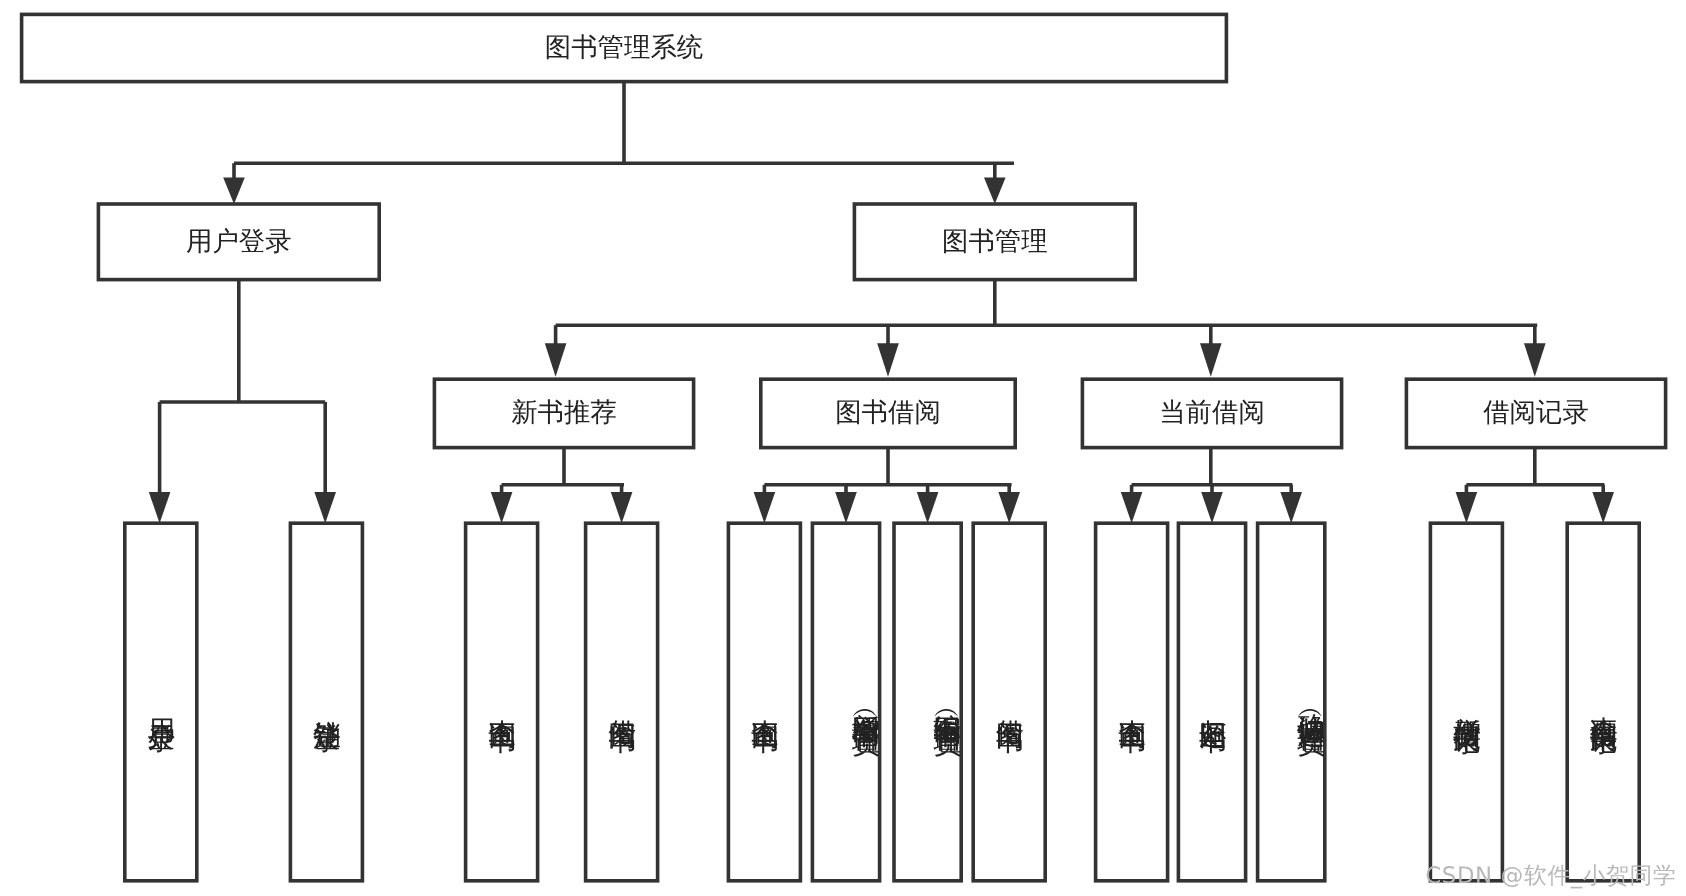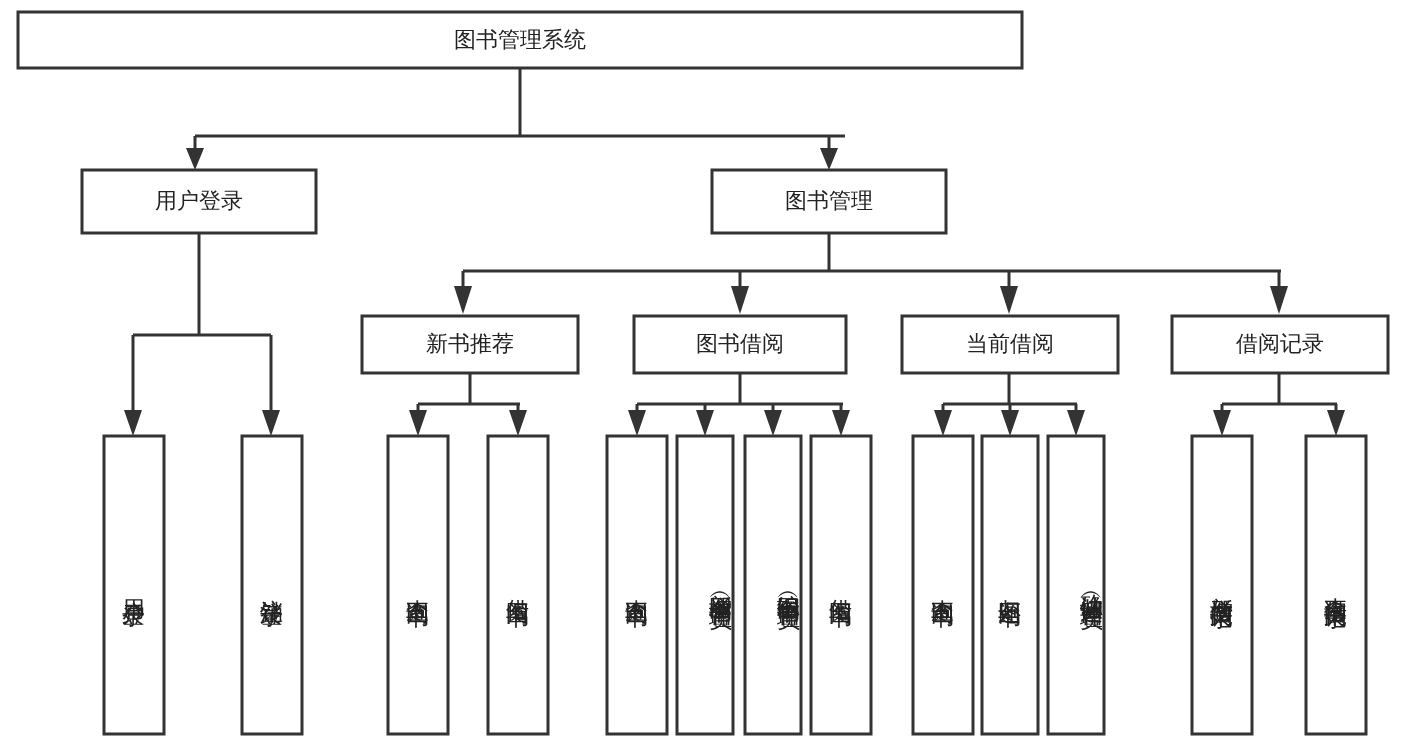--- a/index.html
+++ b/index.html
@@ -230,14 +230,15 @@
   <div class="vlabel" style="left:745px; top:440px; width:56px; height:290px; align-items:flex-start;">编辑图书（管理员）</div>
   <div class="vlabel" style="left:811px; top:436px; width:60px; height:298px;">借阅图书</div>
 
   <div class="vlabel" style="left:913px; top:436px; width:60px; height:298px;">查询图书</div>
   <div class="vlabel" style="left:982px; top:436px; width:56px; height:298px;">归还图书</div>
   <div class="vlabel" style="left:1048px; top:440px; width:56px; height:290px; align-items:flex-start;">确认归还（管理员）</div>
 
   <div class="vlabel" style="left:1192px; top:436px; width:60px; height:298px;">新增借阅记录</div>
   <div class="vlabel" style="left:1306px; top:436px; width:60px; height:298px;">查询借阅记录</div>
 
+  <div class="watermark">CSDN @软件_小贺同学</div>
 
 </div>
 
 </body></html>

